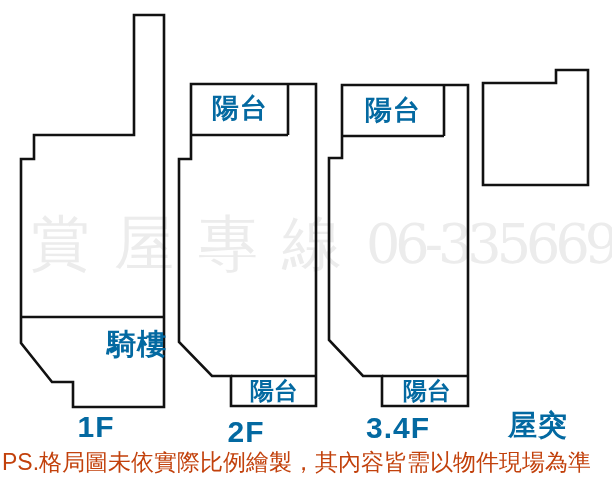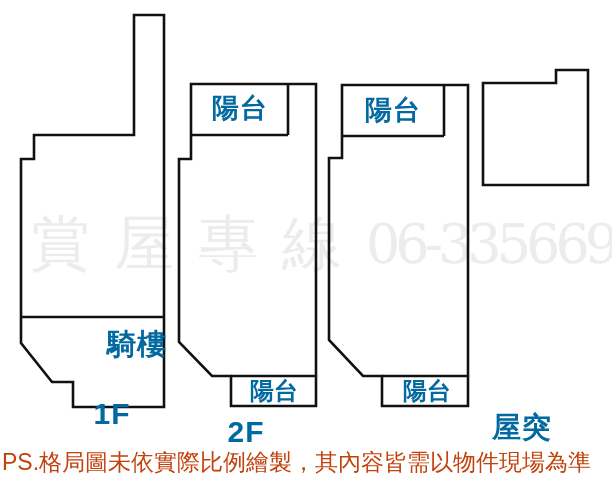--- a/index.html
+++ b/index.html
@@ -110,19 +110,20 @@
 
     <polygon class="shape" points="483,83 556,83 556,70 588,70 588,185 483,185"></polygon>
   </svg>
 
   <div class="label area-label" style="left:240px; top:108px;">陽台</div>
   <div class="label area-label" style="left:393px; top:110px;">陽台</div>
   <div class="label area-label small" style="left:274px; top:391px;">陽台</div>
   <div class="label area-label small" style="left:427px; top:391px;">陽台</div>
   <div class="label area-label" style="left:109px; top:344px; font-size:29px;margin-left:28px;">騎樓</div>
 
-  <div class="label floor-label" style="left:96px; top:414px;margin-left:16px;">1F</div>
+  <div class="label floor-label" style="left:96px; top:427px;">1F</div>
   <div class="label floor-label" style="left:246px; top:432px;">2F</div>
-  <div class="label floor-label cjk" style="left:522px; top:427px;">屋突</div>
+  <div class="label floor-label" style="left:398px; top:428px;">3.4F</div>
+  <div class="label floor-label cjk" style="left:538px; top:427px;font-family:Liberation Mono, monospace;">屋突</div>
 
   <div id="disclaimer">PS.格局圖未依實際比例繪製，其內容皆需以物件現場為準</div>
 
 </div>
 
 </body></html>

